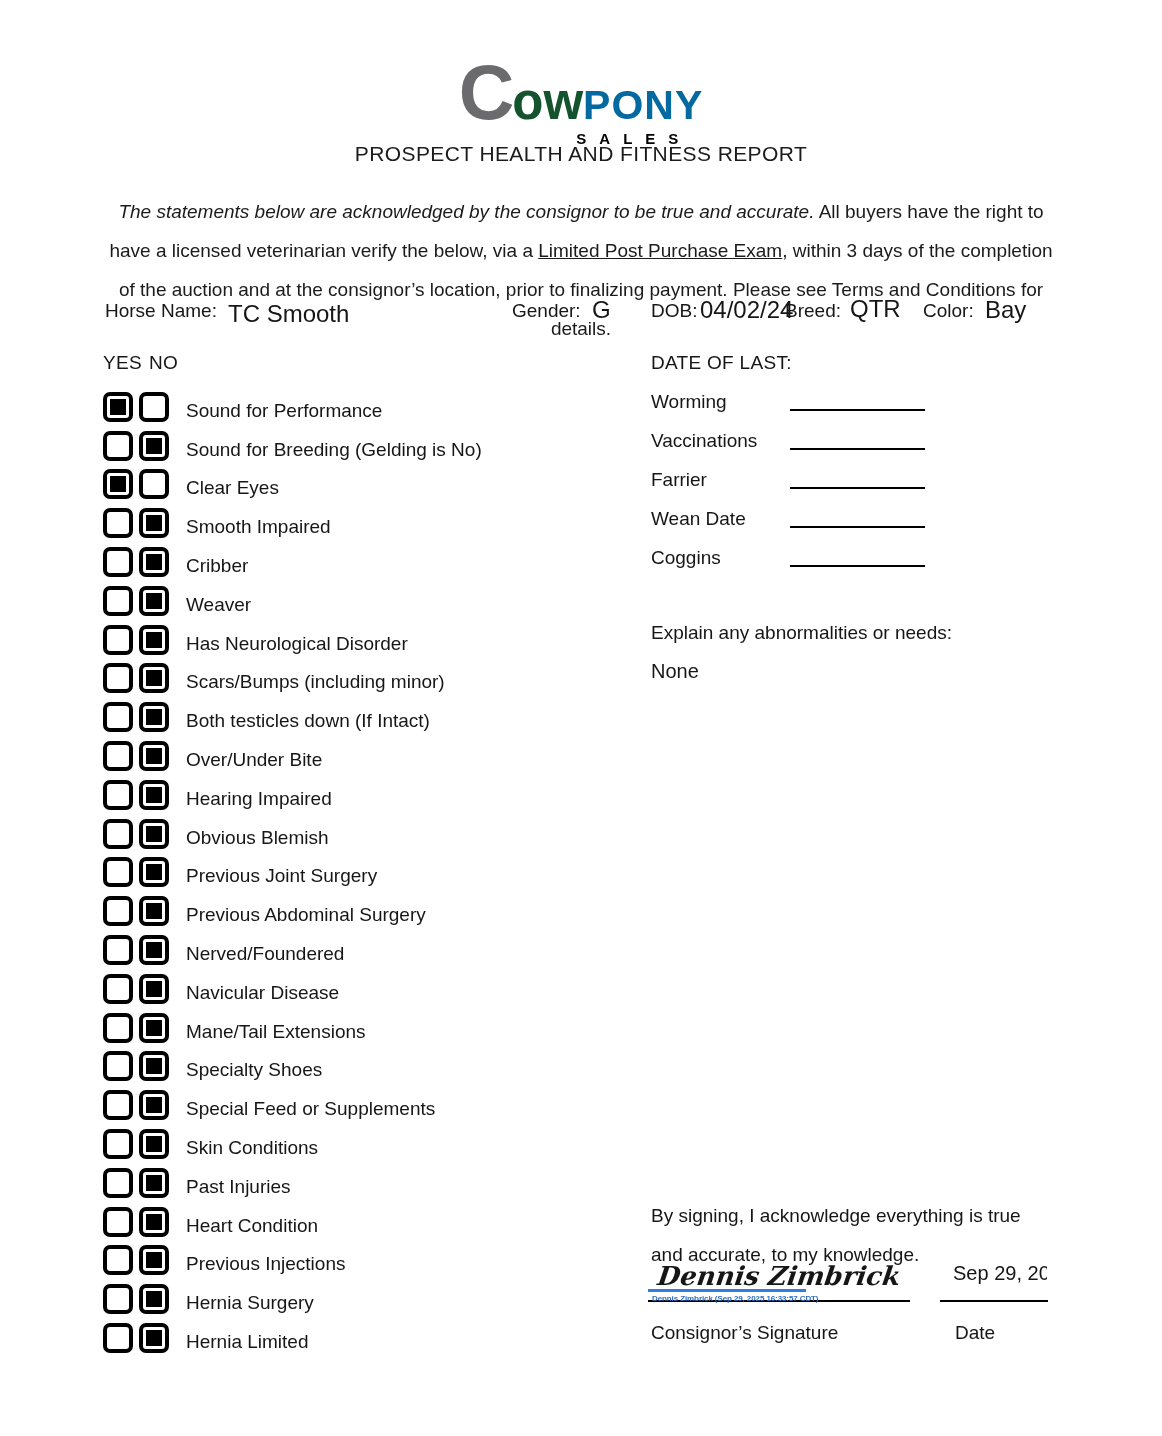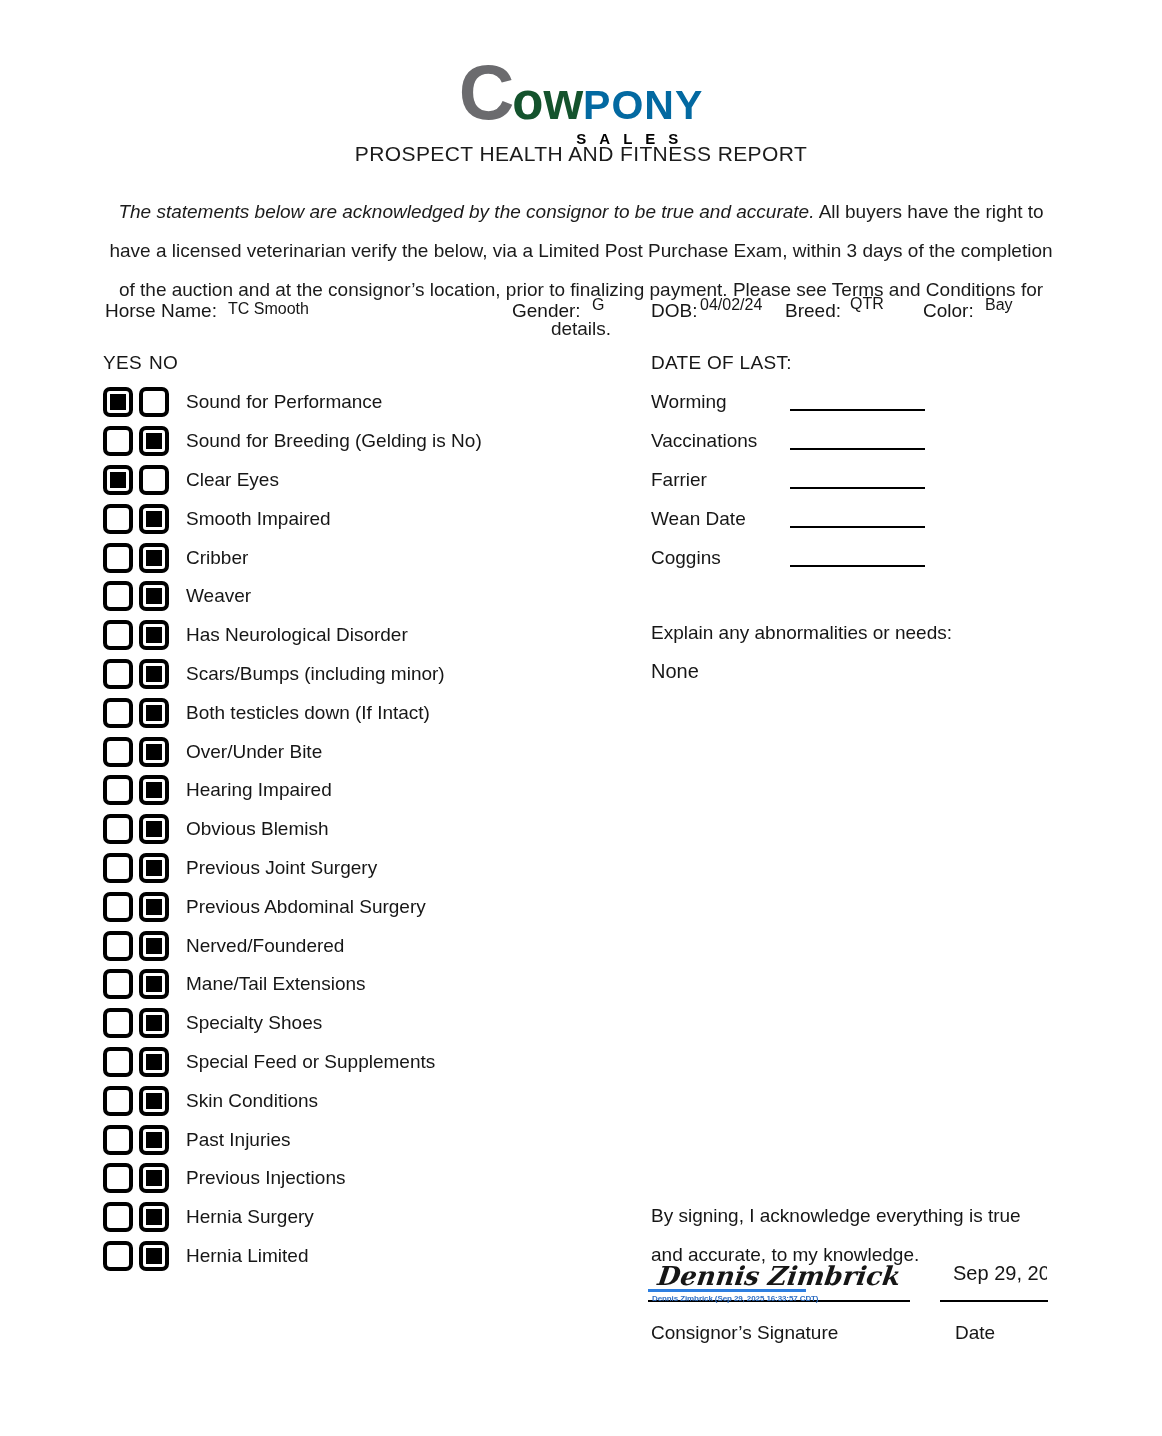--- a/index.html
+++ b/index.html
@@ -27,29 +27,29 @@
   
   .title {
     position:absolute; top:142px; left:0; width:100%;
     text-align:center; font-size:21px; letter-spacing:0.4px; color:#1b1b1b;
   }
   .intro {
     position:absolute; top:192px; left:103px; width:956px;
     text-align:center; font-size:19px; line-height:39px; color:#1b1b1b;
   }
   .intro .it { font-style:italic; }
-  .intro .ul { }
+  .intro .ul { text-decoration:underline; }
   
   .hlabel { position:absolute; font-size:19px; white-space:nowrap; }
-  .hvalue { position:absolute; font-size:16px; white-space:nowrap; }
+  .hvalue { position:absolute; font-size:24px; white-space:nowrap; }
   
   .yesno { position:absolute; left:103px; top:352px; font-size:19px; letter-spacing:0.3px; }
   .yesno span { margin-right:7px; }
   #checklist-rows { position:absolute; left:103px; top:383px; }
-  .cl-row { display:flex; align-items:center; height:38.8px; }
+  .cl-row { display:flex; align-items:flex-end; height:38.8px; }
   .cb {
     width:30px; height:30px; flex:0 0 30px;
     border:4px solid #000; border-radius:7px; background:#fff;
     display:inline-flex; align-items:center; justify-content:center;
     margin-right:6px;
   }
   .cb .fill { width:16px; height:16px; background:#000; display:none; }
   .cb.checked .fill { display:block; }
   .cl-label { margin-left:11px; font-size:19px; white-space:nowrap; }
   
@@ -220,20 +220,27 @@
         <span class="cb checked">
           <span class="fill"></span>
         </span>
         <span class="cl-label">Nerved/Foundered</span>
       </div>
       <div class="cl-row">
         <span class="cb"></span>
         <span class="cb checked">
           <span class="fill"></span>
         </span>
+        <span class="cl-label">Navicular Disease</span>
+      </div>
+      <div class="cl-row">
+        <span class="cb"></span>
+        <span class="cb checked">
+          <span class="fill"></span>
+        </span>
         <span class="cl-label">Mane/Tail Extensions</span>
       </div>
       <div class="cl-row">
         <span class="cb"></span>
         <span class="cb checked">
           <span class="fill"></span>
         </span>
         <span class="cl-label">Specialty Shoes</span>
       </div>
       <div class="cl-row">
@@ -249,20 +256,27 @@
           <span class="fill"></span>
         </span>
         <span class="cl-label">Skin Conditions</span>
       </div>
       <div class="cl-row">
         <span class="cb"></span>
         <span class="cb checked">
           <span class="fill"></span>
         </span>
         <span class="cl-label">Past Injuries</span>
+      </div>
+      <div class="cl-row">
+        <span class="cb"></span>
+        <span class="cb checked">
+          <span class="fill"></span>
+        </span>
+        <span class="cl-label">Heart Condition</span>
       </div>
       <div class="cl-row">
         <span class="cb"></span>
         <span class="cb checked">
           <span class="fill"></span>
         </span>
         <span class="cl-label">Previous Injections</span>
       </div>
       <div class="cl-row">
         <span class="cb"></span>

